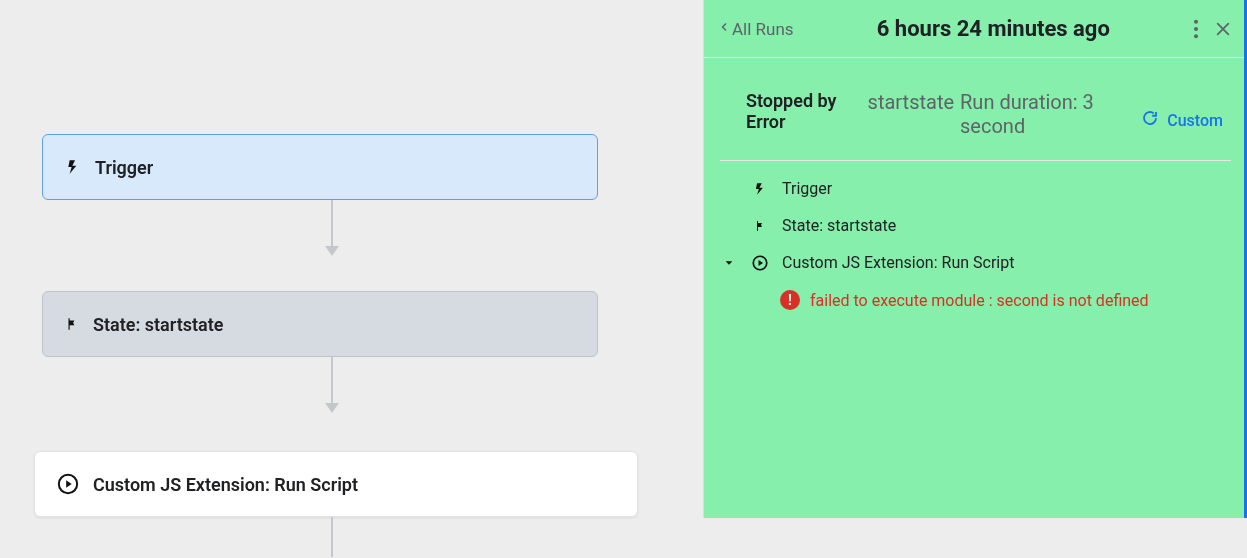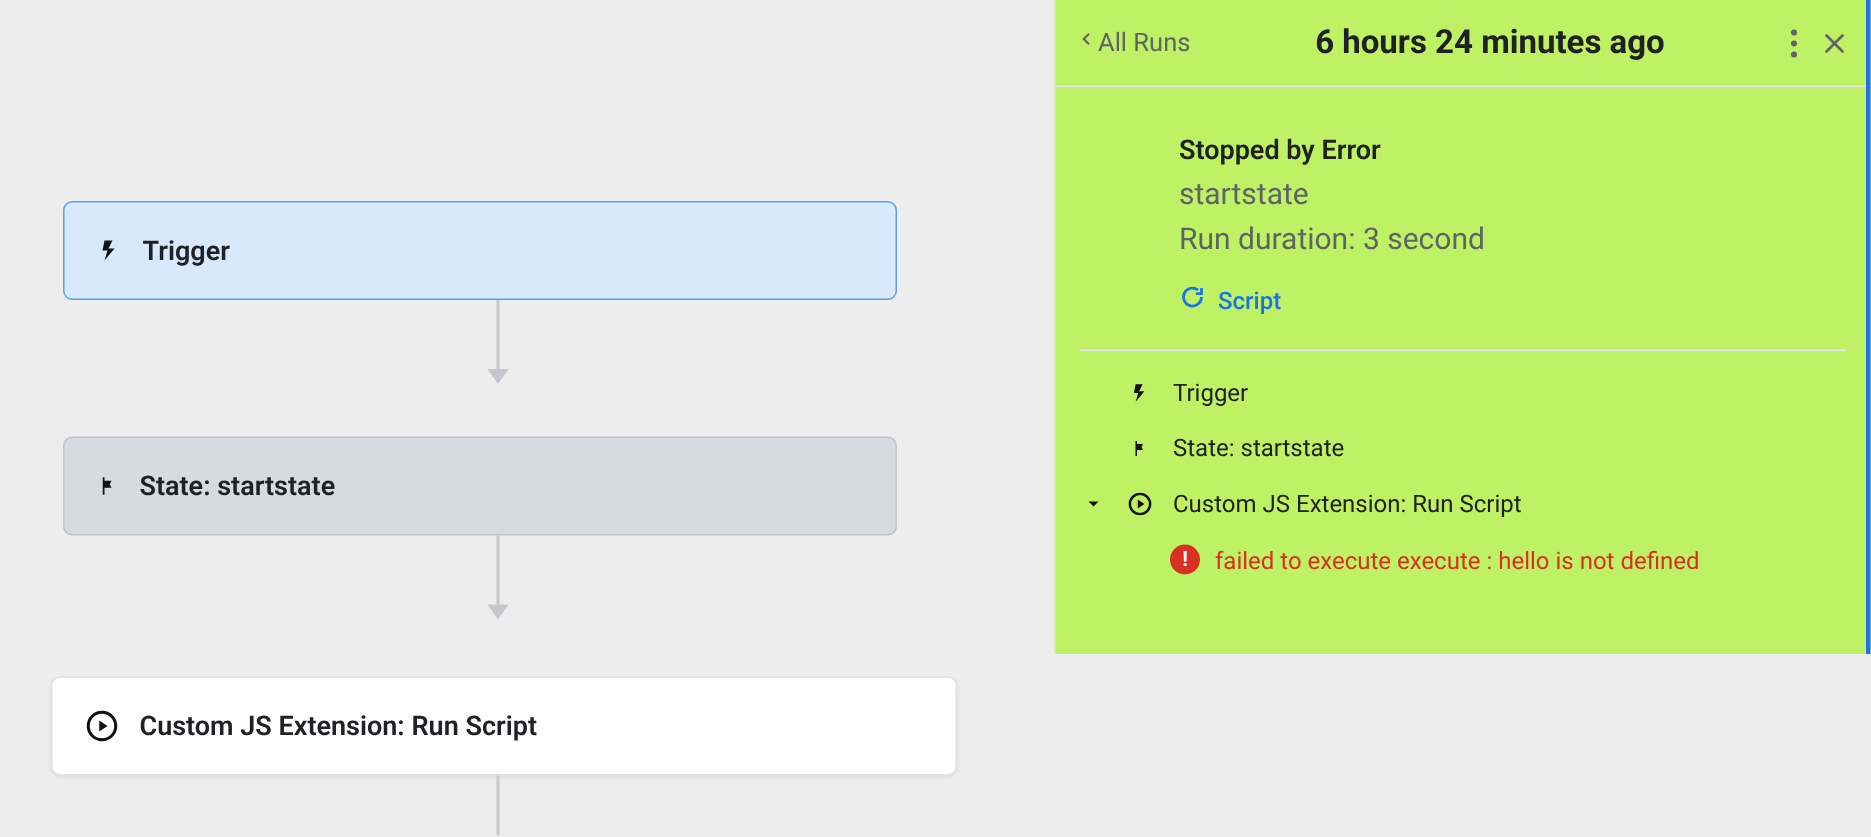--- a/index.html
+++ b/index.html
@@ -77,22 +77,22 @@
   .conn1 { top: 200px; height: 54px; }
   .conn2 { top: 357px; height: 54px; }
   .conn3 { top: 517px; height: 40px; }
   .conn3::after { display: none; }
 
   
   .panel {
     position: absolute;
     right: 0; top: 0;
     width: 544px;
-    height: 436px;
-    background: #bef264;
+    height: 518px;
+    background: #86efac;
     border-left: 1px solid #dadce0;
   }
   .panel::after {
     content: "";
     position: absolute;
     right: 0; top: 0; bottom: 0;
     width: 3px;
     background: #1a73e8;
   }
 
@@ -128,21 +128,21 @@
 
   .panel-body { padding: 24px 16px 0 16px; }
 
   .status-block {
     display: flex;
     gap: 18px;
     align-items: flex-start;
     padding: 8px 8px 22px 8px;
     border-bottom: 1px solid #e6e8eb;
   }
-  .status-text-col { display: flex; flex-direction: column; gap: 6px; margin-left: 40px; }
+  .status-text-col { display: flex; flex-direction: row; gap: 6px; }
   .status-title { font-size: 18px; font-weight: 600; }
   .status-sub { font-size: 20px; color: #5f6368; }
   .refresh-link {
     margin-top: 12px;
     display: inline-flex;
     align-items: center;
     gap: 8px;
     color: #1a73e8;
     font-size: 16px;
     font-weight: 500;
@@ -261,21 +261,21 @@
         <span class="status-title">Stopped by Error</span>
         <span class="status-sub">startstate</span>
         <span class="status-sub">Run duration: 3 second</span>
         <span class="refresh-link">
           <span>
             <svg width="18" height="18" viewBox="0 0 24 24" fill="none" stroke="#1a73e8" stroke-width="2.4">
                 <path d="M20 12a8 8 0 1 1-3-6.2"></path>
                 <path d="M20 4v5h-5"></path>
               </svg>
           </span>
-          <span>Script</span>
+          <span>Custom</span>
         </span>
       </div>
     </div>
 
     <div class="steps">
 
       <div class="step-row">
         <span class="caret-cell"></span>
         <span class="step-icon">
           <svg width="14" height="18" viewBox="0 0 24 24" fill="#111">
@@ -305,18 +305,18 @@
           <svg width="18" height="18" viewBox="0 0 24 24">
               <circle cx="12" cy="12" r="9" fill="none" stroke="#111" stroke-width="2.2"></circle>
               <path d="M10 8l6 4-6 4z" fill="#111"></path>
             </svg>
         </span>
         <span>Custom JS Extension: Run Script</span>
       </div>
 
       <div class="error-row">
         <span class="err-icon">!</span>
-        <span>failed to execute execute : hello is not defined</span>
+        <span>failed to execute module : second is not defined</span>
       </div>
 
     </div>
   </div>
 </div>
 
 </body></html>

